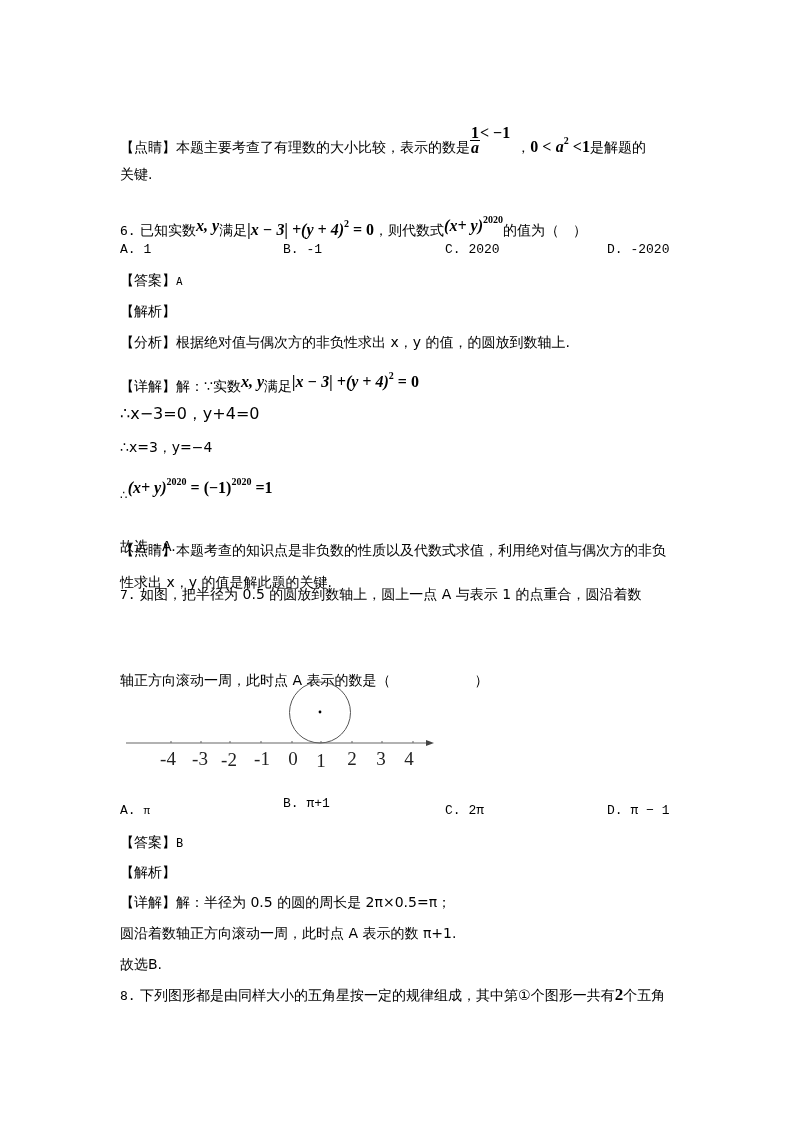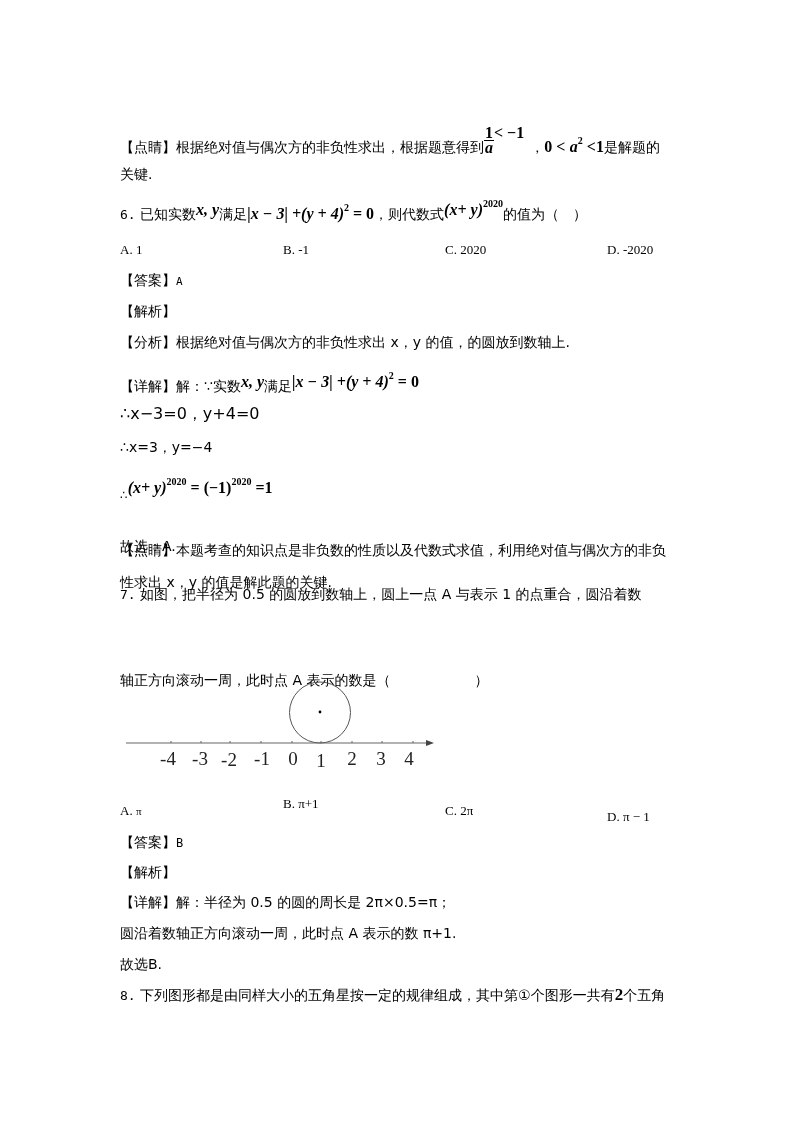--- a/index.html
+++ b/index.html
@@ -1,38 +1,38 @@
 <!DOCTYPE html>
 <html><head>
 <meta charset="utf-8">
 <style>
   html, body { margin: 0; padding: 0; background: #ffffff; }
   body { width: 794px; height: 1123px; position: relative; overflow: hidden;
          font-family: "DejaVu Sans", sans-serif; color: #000; font-size: 14px; }
   .line { position: absolute; left: 120px; white-space: nowrap; line-height: 20px; }
-  .opt { position: absolute; white-space: nowrap; font-family: Liberation Serif, serif; font-size: 13px; }
+  .opt { position: absolute; white-space: nowrap; font-family: Liberation Mono, monospace; font-size: 13px; }
   .math { font-family: "Liberation Serif", serif; font-weight: bold; font-style: italic; font-size: 16px; }
   .mathn { font-family: "Liberation Serif", serif; font-weight: bold; font-size: 16px; }
   .sup { font-size: 10px; vertical-align: 8px; font-family: "Liberation Serif", serif; font-weight: bold; }
   .frac { display: inline-block; vertical-align: middle; text-align: center; line-height: 14px; position: relative; top: -8px; }
   .frac .num { display: block; border-bottom: 1px solid #000; padding: 0 1px; }
   .frac .den { display: block; }
   svg text { font-family: "Liberation Serif", serif; }
 </style>
 </head>
 <body>
 
 <div class="line" style="top:131px;">
-  <span>【点睛】</span><span>根据绝对值与偶次方的非负性求出，根据题意得到</span><span class="frac"><span class="num mathn">1</span><span class="den math">a</span></span><span class="mathn" style="position:relative;top:-14px;">&lt; −1</span><span style="margin-left:6px;">，</span><span class="mathn">0 &lt;</span> <span class="math">a</span><span class="sup">2</span><span class="mathn"> &lt;1</span><span>是解题的</span>
+  <span>【点睛】</span><span>本题主要考查了有理数的大小比较，表示的数是</span><span class="frac"><span class="num mathn">1</span><span class="den math">a</span></span><span class="mathn" style="position:relative;top:-14px;">&lt; −1</span><span style="margin-left:6px;">，</span><span class="mathn">0 &lt;</span> <span class="math">a</span><span class="sup">2</span><span class="mathn"> &lt;1</span><span>是解题的</span>
 </div>
 <div class="line" style="top:164px;">
   <span>关键.</span>
 </div>
 
-<div class="line" style="top:198px;">
+<div class="line" style="top:214px;">
   <span style="font-family:'DejaVu Sans Mono',monospace;font-size:13px;">6.</span>
   <span>已知实数</span><span class="math" style="position:relative;top:-4px;">x, y</span><span>满足</span><span class="math">|x − 3| +(y + 4)</span><span class="sup">2</span><span class="mathn"> = 0</span><span>，则代数式</span><span class="math" style="position:relative;top:-4px;">(x+ y)</span><span class="sup" style="position:relative;top:-4px;">2020</span><span>的值为（　）</span>
 </div>
 
 <div>
   <div class="opt" style="left:120px;top:242px;"><span>A.</span> <span>1</span></div>
   <div class="opt" style="left:283px;top:242px;"><span>B.</span> <span>-1</span></div>
   <div class="opt" style="left:445px;top:242px;"><span>C.</span> <span>2020</span></div>
   <div class="opt" style="left:607px;top:242px;"><span>D.</span> <span>-2020</span></div>
 </div>
@@ -106,21 +106,21 @@
     <text x="352" y="765">2</text>
     <text x="381" y="765">3</text>
     <text x="409" y="765">4</text>
   </g>
 </svg>
 
 <div>
   <div class="opt" style="left:120px;top:803px;"><span>A.</span>  <span style="font-size:11px;">π</span></div>
   <div class="opt" style="left:283px;top:796px;"><span>B.</span>  <span>π+1</span></div>
   <div class="opt" style="left:445px;top:803px;"><span>C.</span> <span>2π</span></div>
-  <div class="opt" style="left:607px;top:803px;margin-top:6px;"><span>D.</span>  <span>π − 1</span></div>
+  <div class="opt" style="left:607px;top:803px;"><span>D.</span>  <span>π − 1</span></div>
 </div>
 
 <div class="line" style="top:832px;">
   <span>【答案】</span><span style="font-family:'DejaVu Sans Mono',monospace;font-size:12px;">B</span>
 </div>
 <div class="line" style="top:862px;">
   <span>【解析】</span>
 </div>
 <div class="line" style="top:892px;">
   <span>【详解】</span><span>解：半径为 0.5 的圆的周长是 2π×0.5=π；</span>

